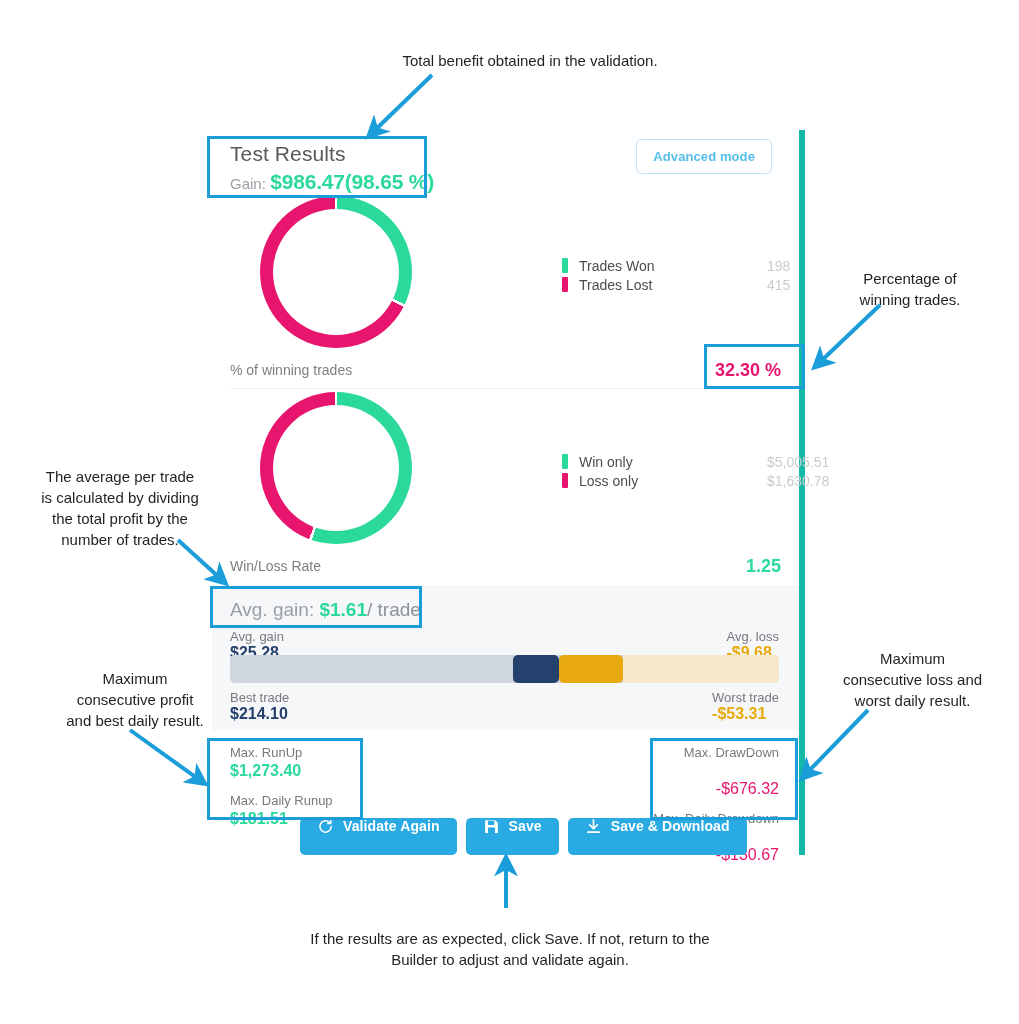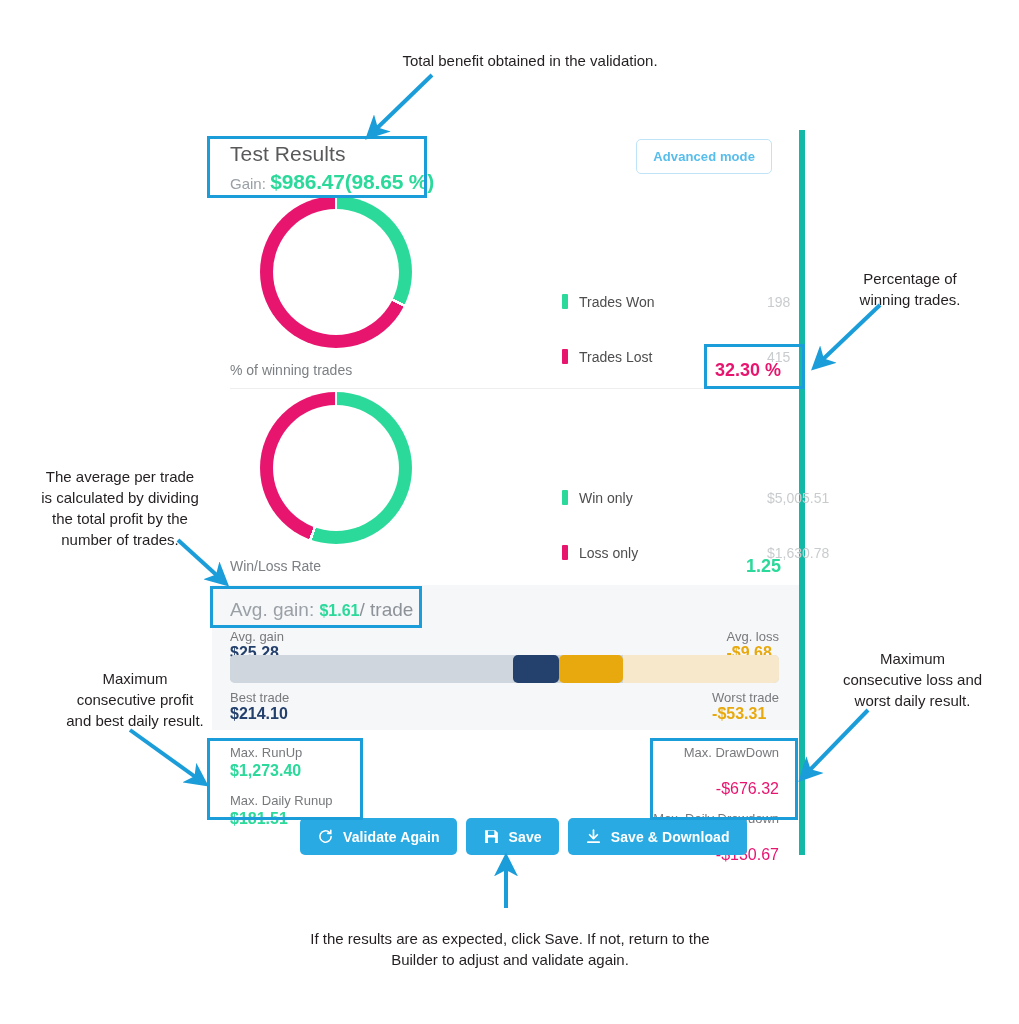--- a/index.html
+++ b/index.html
@@ -96,21 +96,20 @@
 
   .legend {
     position: absolute;
     font-size: 14px;
   }
   .legend-row {
     display: flex;
     align-items: center;
     height: 19px;
     white-space: nowrap;
-    margin-top: 36px;
   }
   .legend-swatch {
     width: 6px;
     height: 15px;
     border-radius: 1px;
     margin-right: 11px;
     flex: none;
   }
   .legend-label {
     color: #4d4d4f;
@@ -157,21 +156,21 @@
     position: absolute;
     left: 18px;
     top: 14px;
     white-space: nowrap;
   }
   .avg-gain-head .a {
     font-size: 19px;
     color: #9aa0a6;
   }
   .avg-gain-head .b {
-    font-size: 16px;
+    font-size: 19px;
     color: #2bd99a;
     font-weight: 700;
   }
   .avg-gain-head .c {
     font-size: 19px;
     color: #8d9298;
   }
 
   .stat-left, .stat-right {
     position: absolute;
@@ -228,21 +227,20 @@
     display: flex;
     gap: 9px;
   }
   .action-btn {
     background: #29aae2;
     color: #ffffff;
     border: none;
     border-radius: 5px;
     height: 37px;
     display: flex;
-    align-items: center;
     gap: 9px;
     padding: 0 17px;
     font-size: 14px;
     font-weight: 700;
     font-family: "Liberation Sans", sans-serif;
     cursor: pointer;
     letter-spacing: .1px;
   }
   .action-btn svg { display: block; }
 

